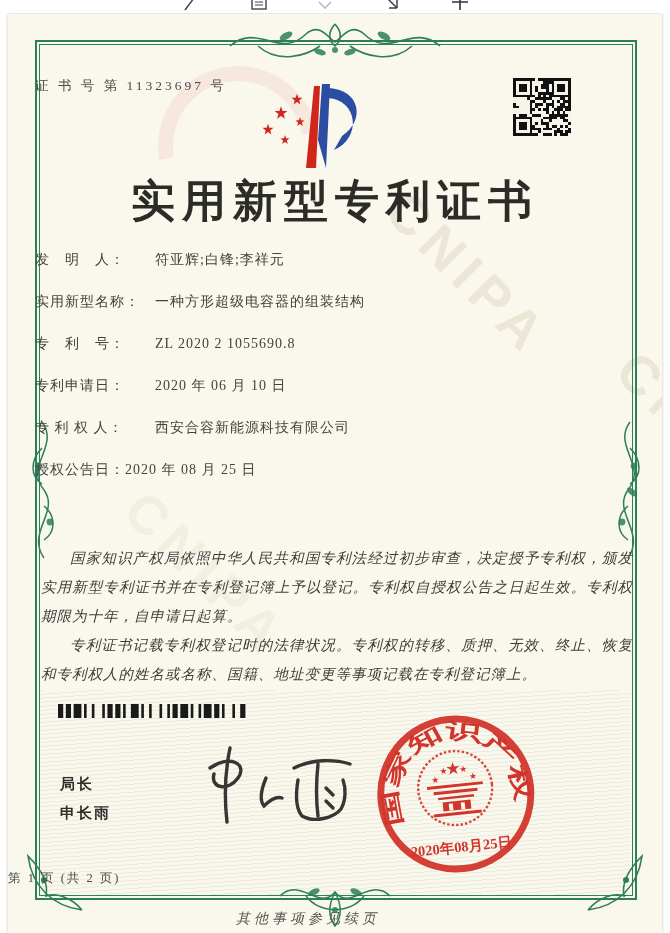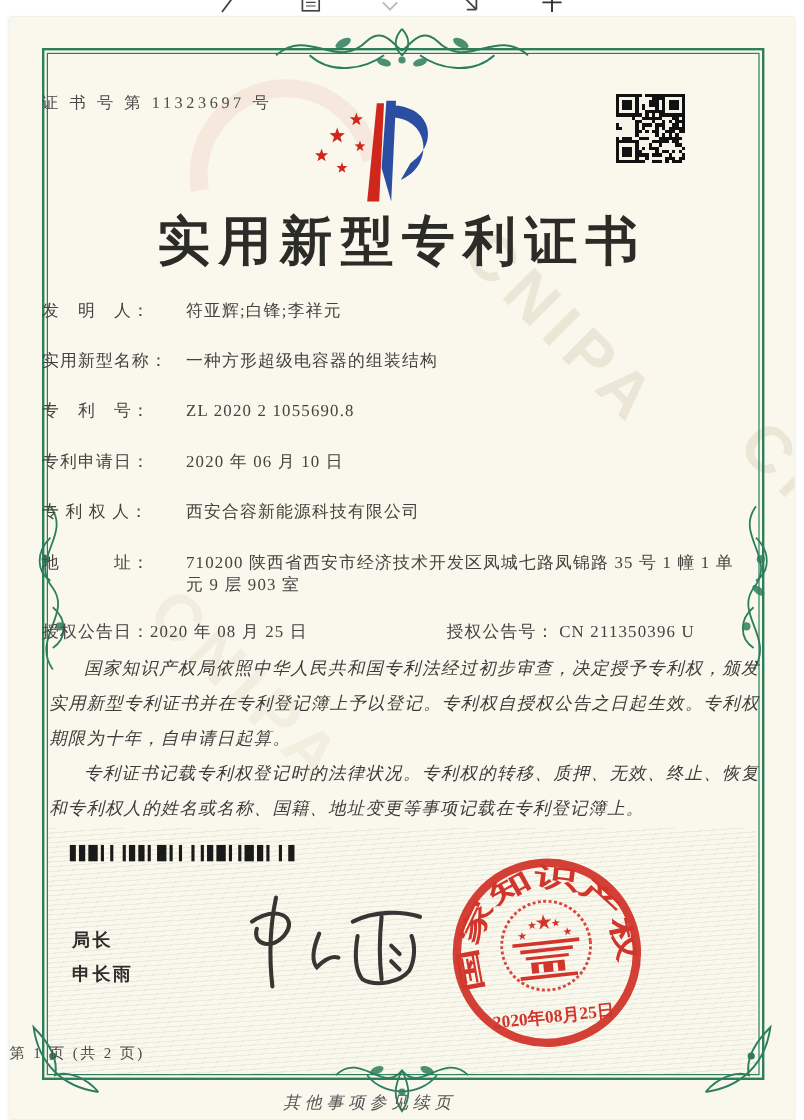--- a/index.html
+++ b/index.html
@@ -339,32 +339,24 @@
       <span class="fvalue">ZL 2020 2 1055690.8</span>
     </div>
     <div class="frow">
       <span class="flabel">专利申请日：</span>
       <span class="fvalue">2020 年 06 月 10 日</span>
     </div>
     <div class="frow">
       <span class="flabel">专 利 权 人：</span>
       <span class="fvalue">西安合容新能源科技有限公司</span>
     </div>
-    <div class="frow" style="margin-bottom:20px">
-      <span class="flabel">地　　　址：</span>
-      <span class="fvalue">710200 陕西省西安市经济技术开发区凤城七路凤锦路 35 号 1 幢 1 单元 9 层 903 室</span>
-    </div>
     <div class="grow">
       <span class="gpair1">
         <span>授权公告日：</span>
         <span>2020 年 08 月 25 日</span>
-      </span>
-      <span class="gpair2">
-        <span>授权公告号：</span>
-        <span style="margin-left:4px">CN 211350396 U</span>
       </span>
     </div>
   </div>
 
   <div id="paras">
     <p>国家知识产权局依照中华人民共和国专利法经过初步审查，决定授予专利权，颁发实用新型专利证书并在专利登记簿上予以登记。专利权自授权公告之日起生效。专利权期限为十年，自申请日起算。</p>
     <p>专利证书记载专利权登记时的法律状况。专利权的转移、质押、无效、终止、恢复和专利权人的姓名或名称、国籍、地址变更等事项记载在专利登记簿上。</p>
   </div>
 
   <svg id="barcode" width="190" height="14">

